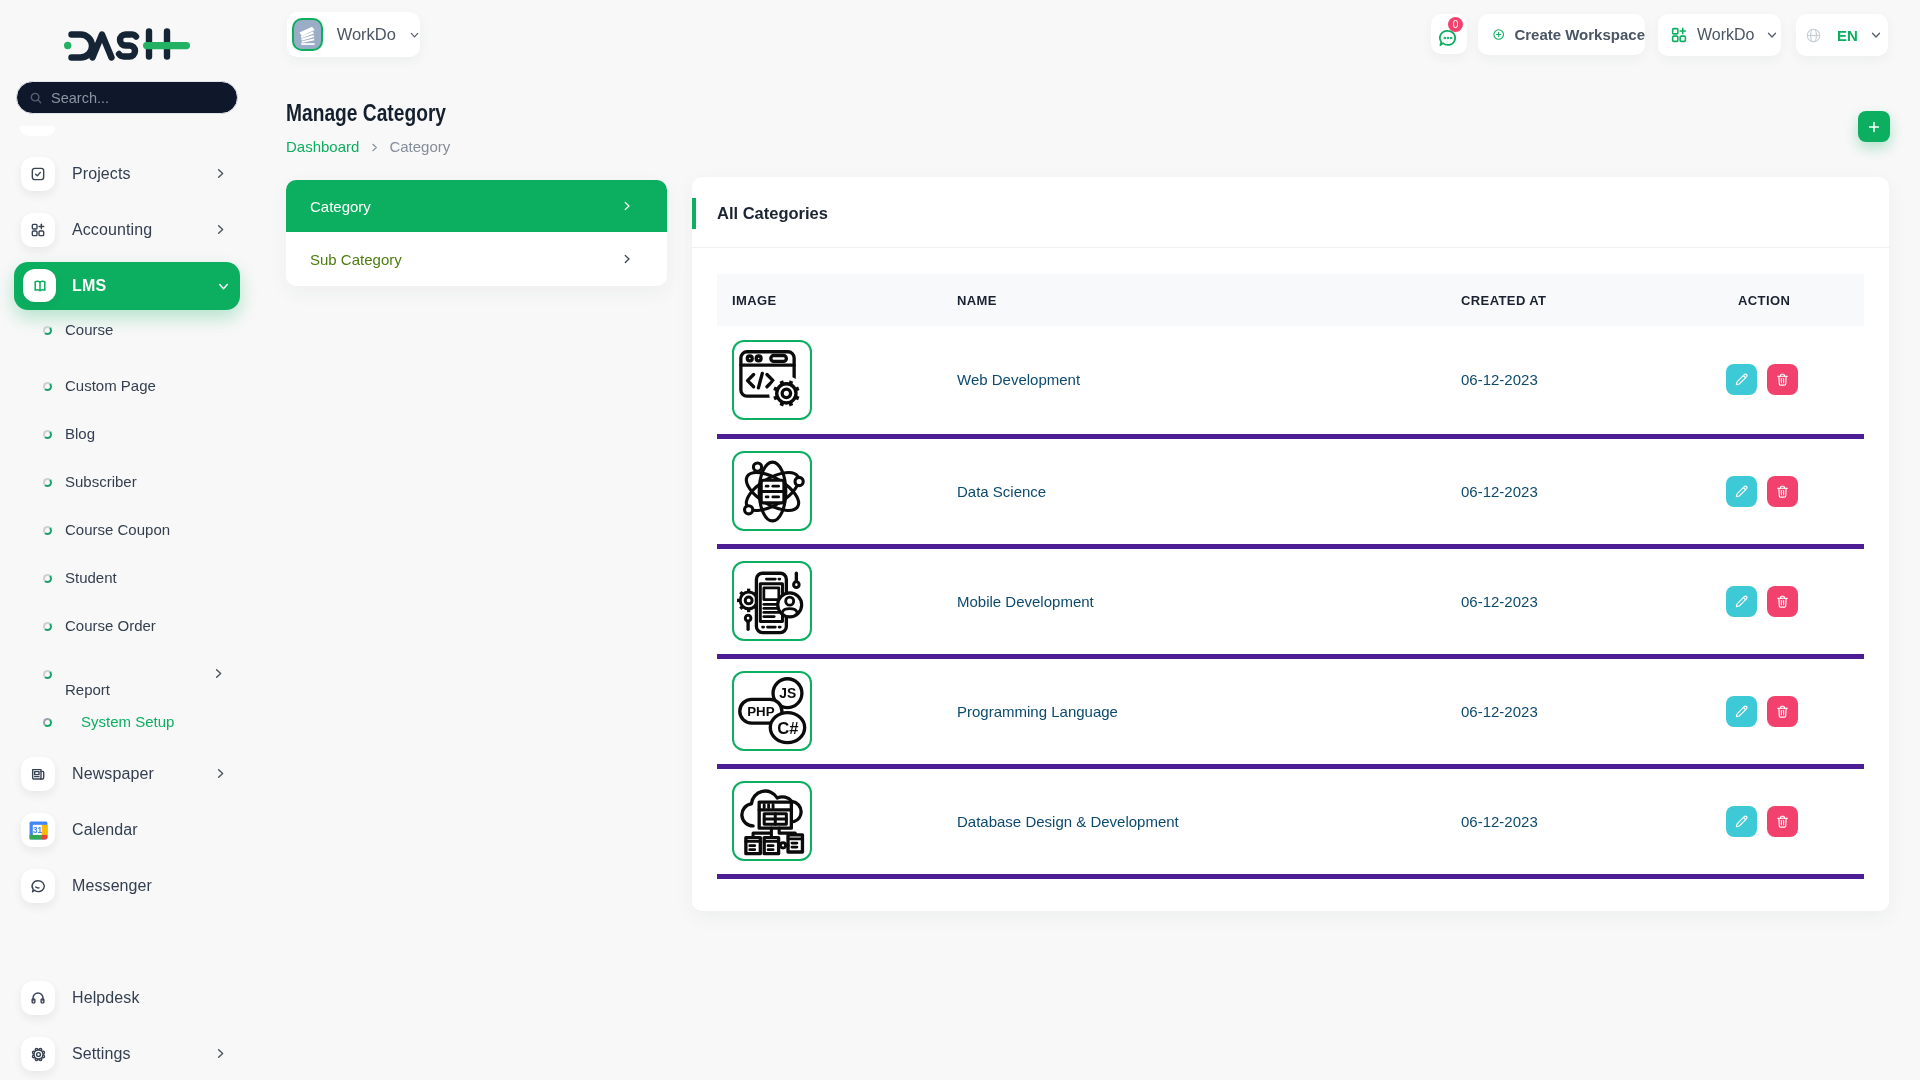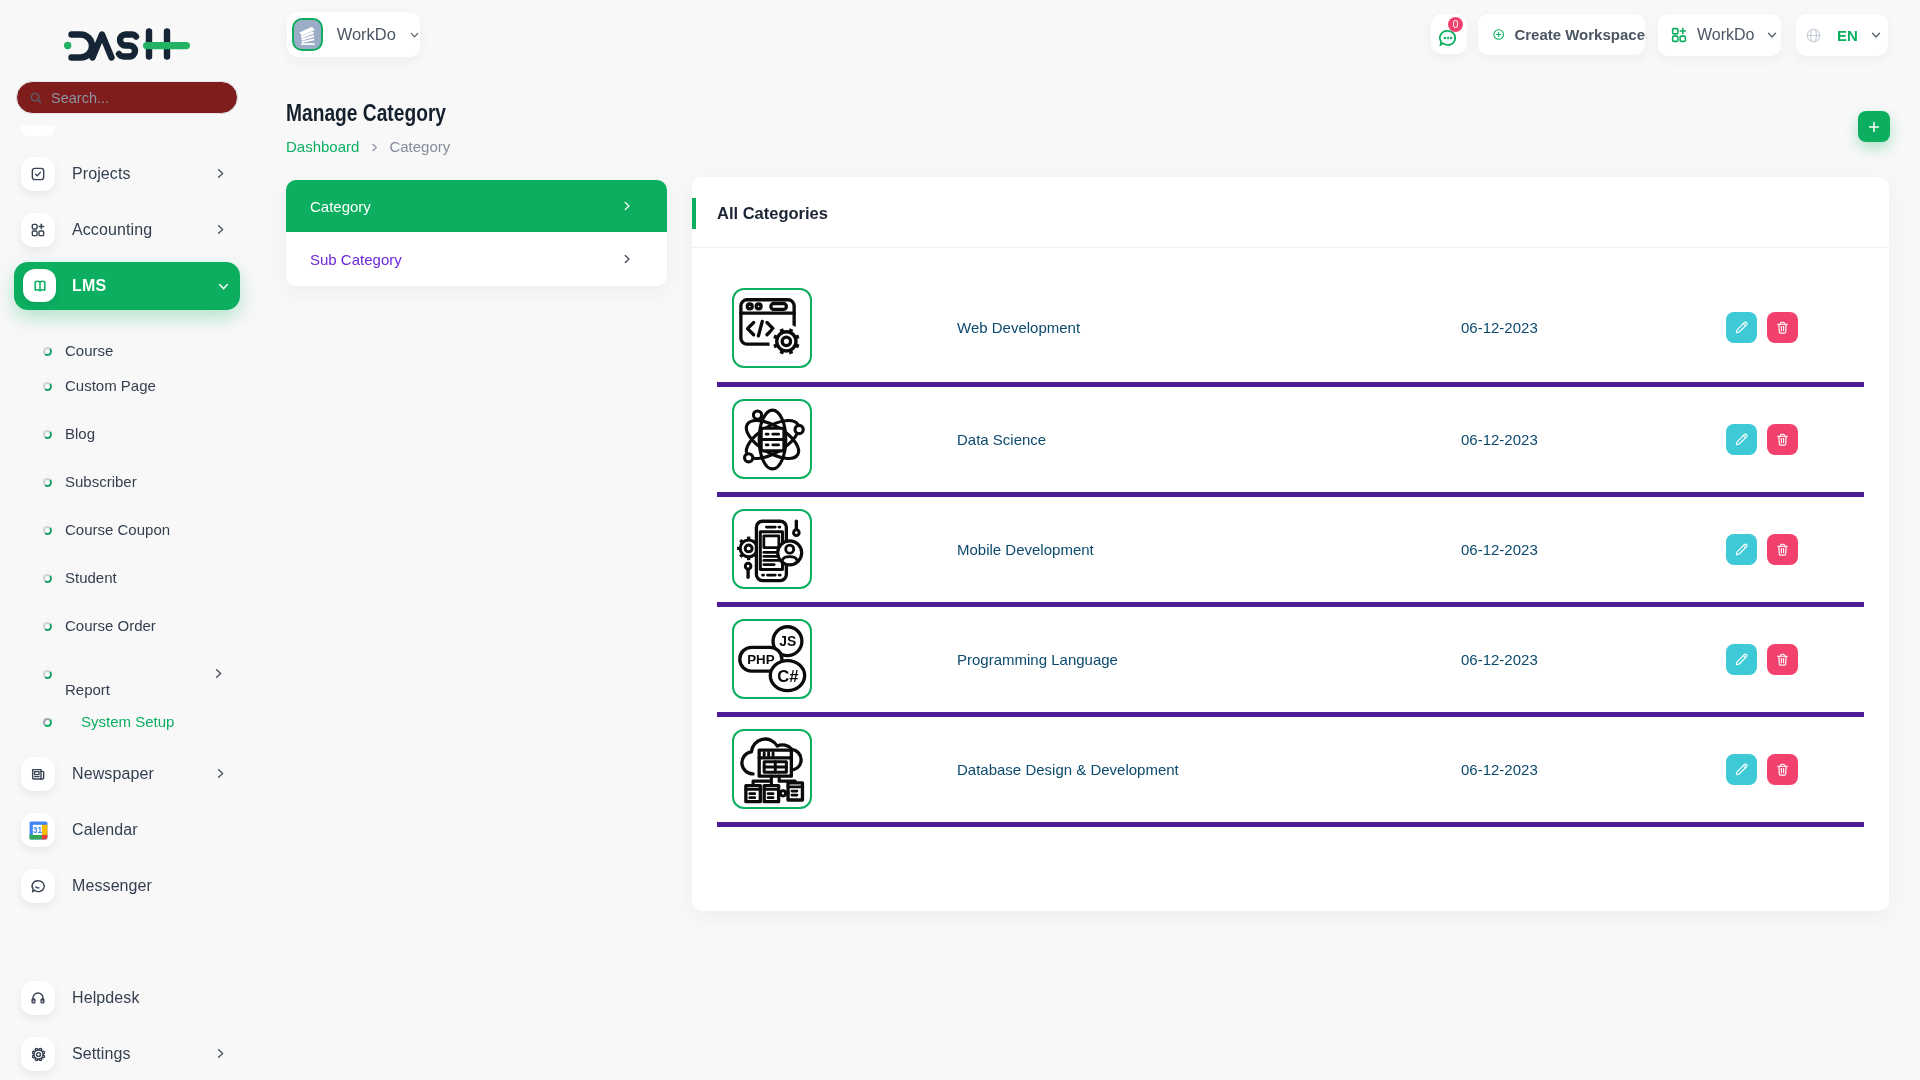--- a/index.html
+++ b/index.html
@@ -28,21 +28,21 @@
       <path d="M7.5,7.5 h9 a11.5,11.5 0 0 1 0,23 h-9"></path>
       <path d="M28.5,30.5 L38,7.5 L47.5,30.5"></path>
       <path d="M72,9.5 a6,6 0 0 0 -5.5,-2 h-5 a5.5,5.5 0 0 0 0,11 h4 a5.5,5.5 0 0 1 0,11 h-5.5 a6,6 0 0 1 -5,-2.5"></path>
       <path d="M85,4.5 v25"></path>
       <path d="M103,4.5 v25"></path>
     </g>
     <circle cx="3.7" cy="18.5" r="3.7" fill="#23b164"></circle>
     <rect x="79" y="15" width="47" height="7.2" rx="3.6" fill="#23b164"></rect>
   </svg>
 
-  <div class="abs" style="left:16px;top:81px;width:222px;height:33px;background:#7f1d1d;border:1px solid #e2e5ea;border-radius:17px;display:flex;align-items:center;padding-left:12px;">
+  <div class="abs" style="left:16px;top:81px;width:222px;height:33px;background:#0f172a;border:1px solid #e2e5ea;border-radius:17px;display:flex;align-items:center;padding-left:12px;">
     <svg width="14" height="14" viewBox="0 0 24 24" fill="none" stroke="#565f6b" stroke-width="2.4" stroke-linecap="round">
         <circle cx="10.5" cy="10.5" r="6.5"></circle>
         <line x1="15.5" y1="15.5" x2="20" y2="20"></line>
       </svg>
     <span style="font-size:14.5px;color:#8b95a1;margin-left:8px;">Search...</span>
   </div>
 
   <div class="abs" style="left:20px;top:126px;width:35px;height:10px;background:#fff;border-radius:2px 2px 11px 11px;"></div>
 
   <div class="abs" style="left:0;top:154px;width:255px;height:40px;">
@@ -77,21 +77,21 @@
         <svg width="16" height="16" viewBox="0 0 24 24" fill="none" stroke="#0CAF60" stroke-width="2.3" stroke-linecap="round" stroke-linejoin="round">
           <path d="M12,6.3 C10,4.8 7,4.7 4.8,5.5 V18.2 C7,17.4 10,17.5 12,19 C14,17.5 17,17.4 19.2,18.2 V5.5 C17,4.7 14,4.8 12,6.3 Z"></path>
           <line x1="12" y1="6.5" x2="12" y2="18.6"></line>
         </svg>
       </div>
     <span class="abs" style="left:58px;top:15px;font-size:16px;color:#fff;font-weight:bold;letter-spacing:.2px;">LMS</span>
     <svg class="abs" style="left:203px;top:18px;" width="13" height="13" viewBox="0 0 24 24" fill="none" stroke="#fff" stroke-width="2.6" stroke-linecap="round" stroke-linejoin="round">
         <polyline points="5 8.5 12 16 19 8.5"></polyline>
       </svg>
   </div>
-  <div class="abs" style="left:0;top:335px;width:255px;height:32px;">
+  <div class="abs" style="left:0;top:314px;width:255px;height:32px;">
       <span class="bullet abs" style="left:43px;top:12px;"></span>
       <span class="subtxt abs" style="left:65px;top:7px;">Course</span>
     </div>
   <div class="abs" style="left:0;top:370px;width:255px;height:32px;">
       <span class="bullet abs" style="left:43px;top:12px;"></span>
       <span class="subtxt abs" style="left:65px;top:7px;">Custom Page</span>
     </div>
   <div class="abs" style="left:0;top:418px;width:255px;height:32px;">
       <span class="bullet abs" style="left:43px;top:12px;"></span>
       <span class="subtxt abs" style="left:65px;top:7px;">Blog</span>
@@ -263,40 +263,46 @@
 </div>
 
 <div class="card abs" style="left:286px;top:180px;width:381px;height:106px;">
   <div style="height:52px;background:#0CAF60;border-radius:10px 10px 0 0;display:flex;align-items:center;position:relative;">
     <span style="font-size:15px;color:#fff;margin-left:24px;">Category</span>
     <svg class="abs" style="right:34px;top:20px;" width="12" height="12" viewBox="0 0 24 24" fill="none" stroke="#fff" stroke-width="2.4" stroke-linecap="round" stroke-linejoin="round">
         <polyline points="8.5 5 16 12 8.5 19"></polyline>
       </svg>
   </div>
   <div style="height:54px;display:flex;align-items:center;position:relative;">
-    <span style="font-size:15px;color:#6d28d9;margin-left:24px;">Sub Category</span>
+    <span style="font-size:15px;color:#4d7c0f;margin-left:24px;">Sub Category</span>
     <svg class="abs" style="right:34px;top:21px;" width="12" height="12" viewBox="0 0 24 24" fill="none" stroke="#3c454f" stroke-width="2.4" stroke-linecap="round" stroke-linejoin="round">
         <polyline points="8.5 5 16 12 8.5 19"></polyline>
       </svg>
   </div>
 </div>
 
 <div class="card abs" style="left:692px;top:177px;width:1197px;height:734px;">
   <div class="abs" style="left:0;top:21px;width:4px;height:31px;background:#0CAF60;"></div>
   <div class="abs" style="left:25px;top:27px;font-size:16.5px;font-weight:bold;color:#1b2433;">All Categories</div>
   <div class="abs" style="left:0;top:70px;width:1197px;height:1px;background:#eef0f2;"></div>
   <div class="abs" style="left:25px;top:97px;">
     <table class="cat">
       <colgroup>
           <col style="width:225px">
           <col style="width:504px">
           <col style="width:277px">
           <col style="width:141px">
         </colgroup>
       <tbody>
+          <tr>
+            <th>IMAGE</th>
+            <th>NAME</th>
+            <th>CREATED AT</th>
+            <th>ACTION</th>
+          </tr>
       <tr>
         <td>
               <div class="imgbx">
                 <svg width="71" height="71" viewBox="0 0 64 64" fill="none" stroke="#0b0b0b" stroke-width="3" stroke-linecap="round" stroke-linejoin="round">
 <rect x="3.5" y="7" width="48" height="40" rx="5.5"></rect>
 <line x1="3.5" y1="19" x2="51.5" y2="19"></line>
 <circle cx="11.5" cy="13" r="2.2"></circle>
                   <circle cx="19.5" cy="13" r="2.2"></circle>
 <rect x="30.5" y="10.4" width="14" height="5.2" rx="2.6"></rect>
 <polyline points="15,27.5 9.5,33 15,38.5"></polyline>

